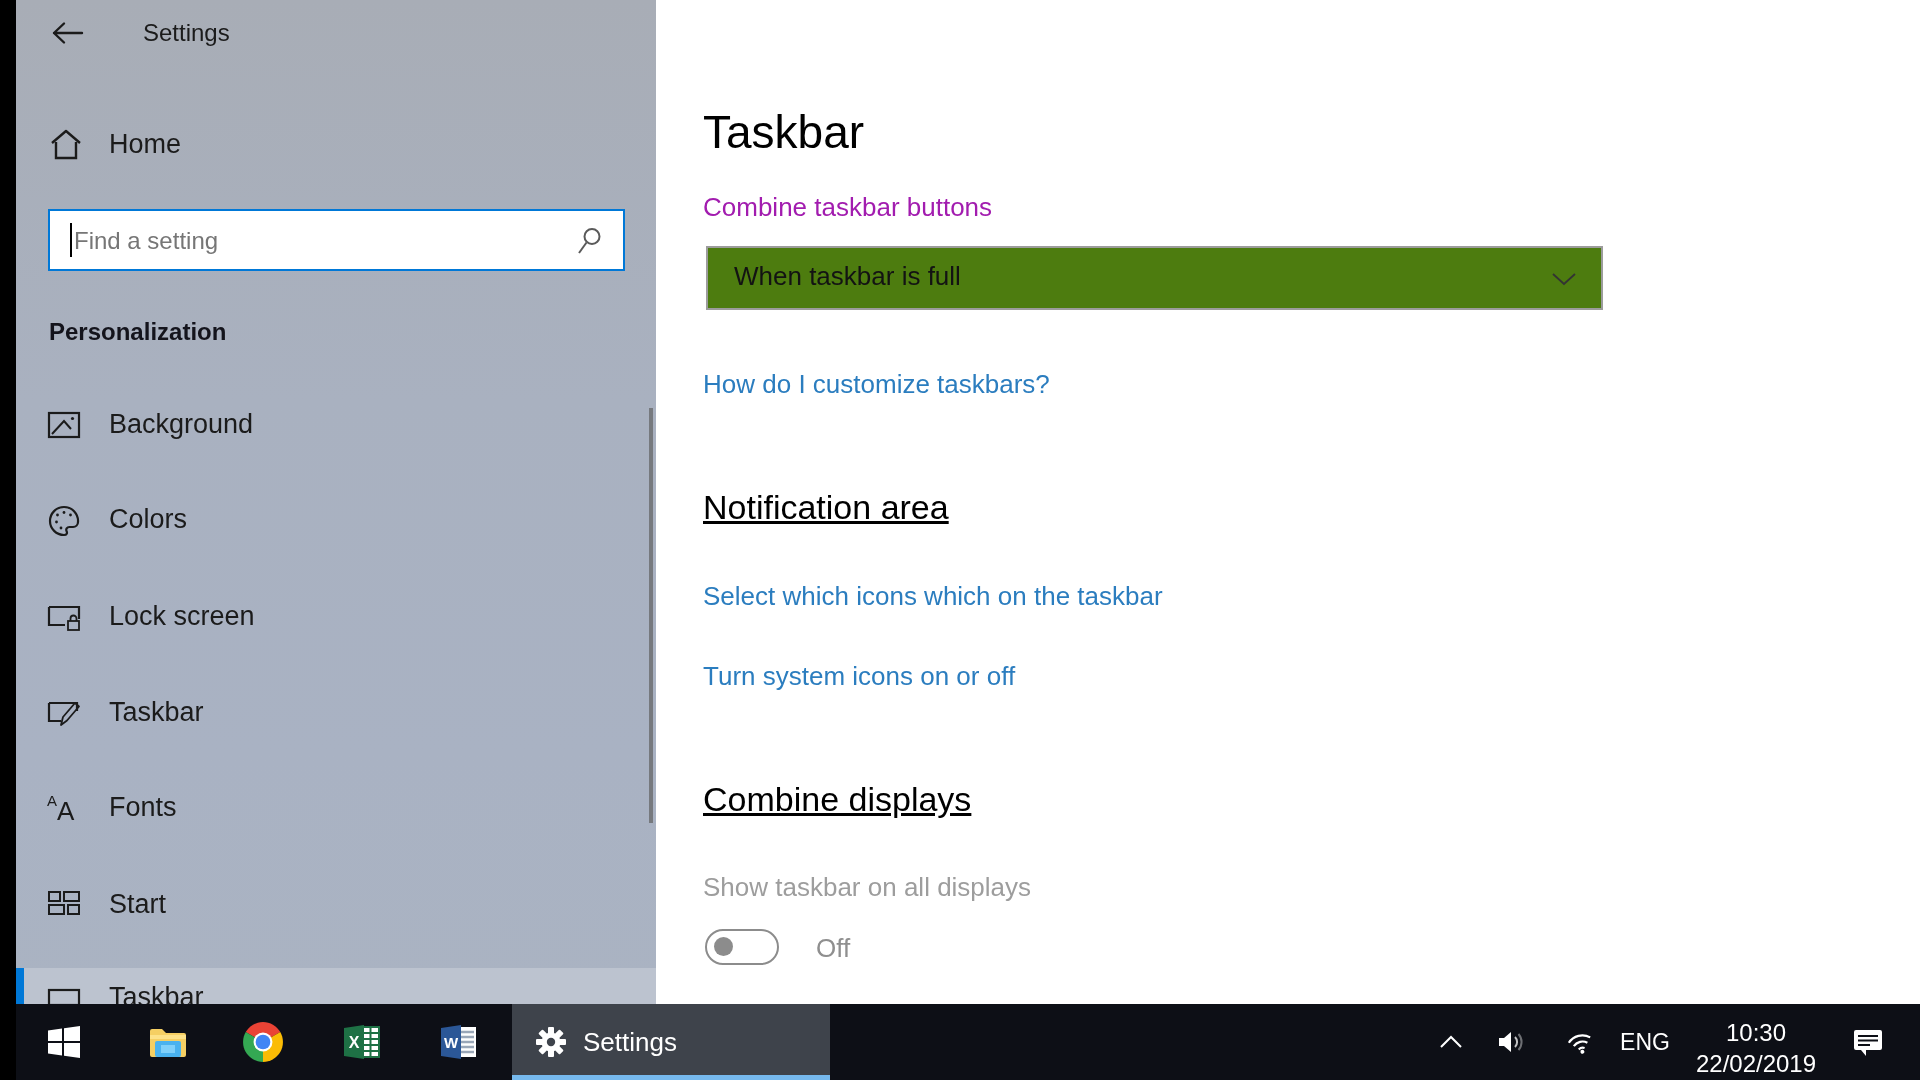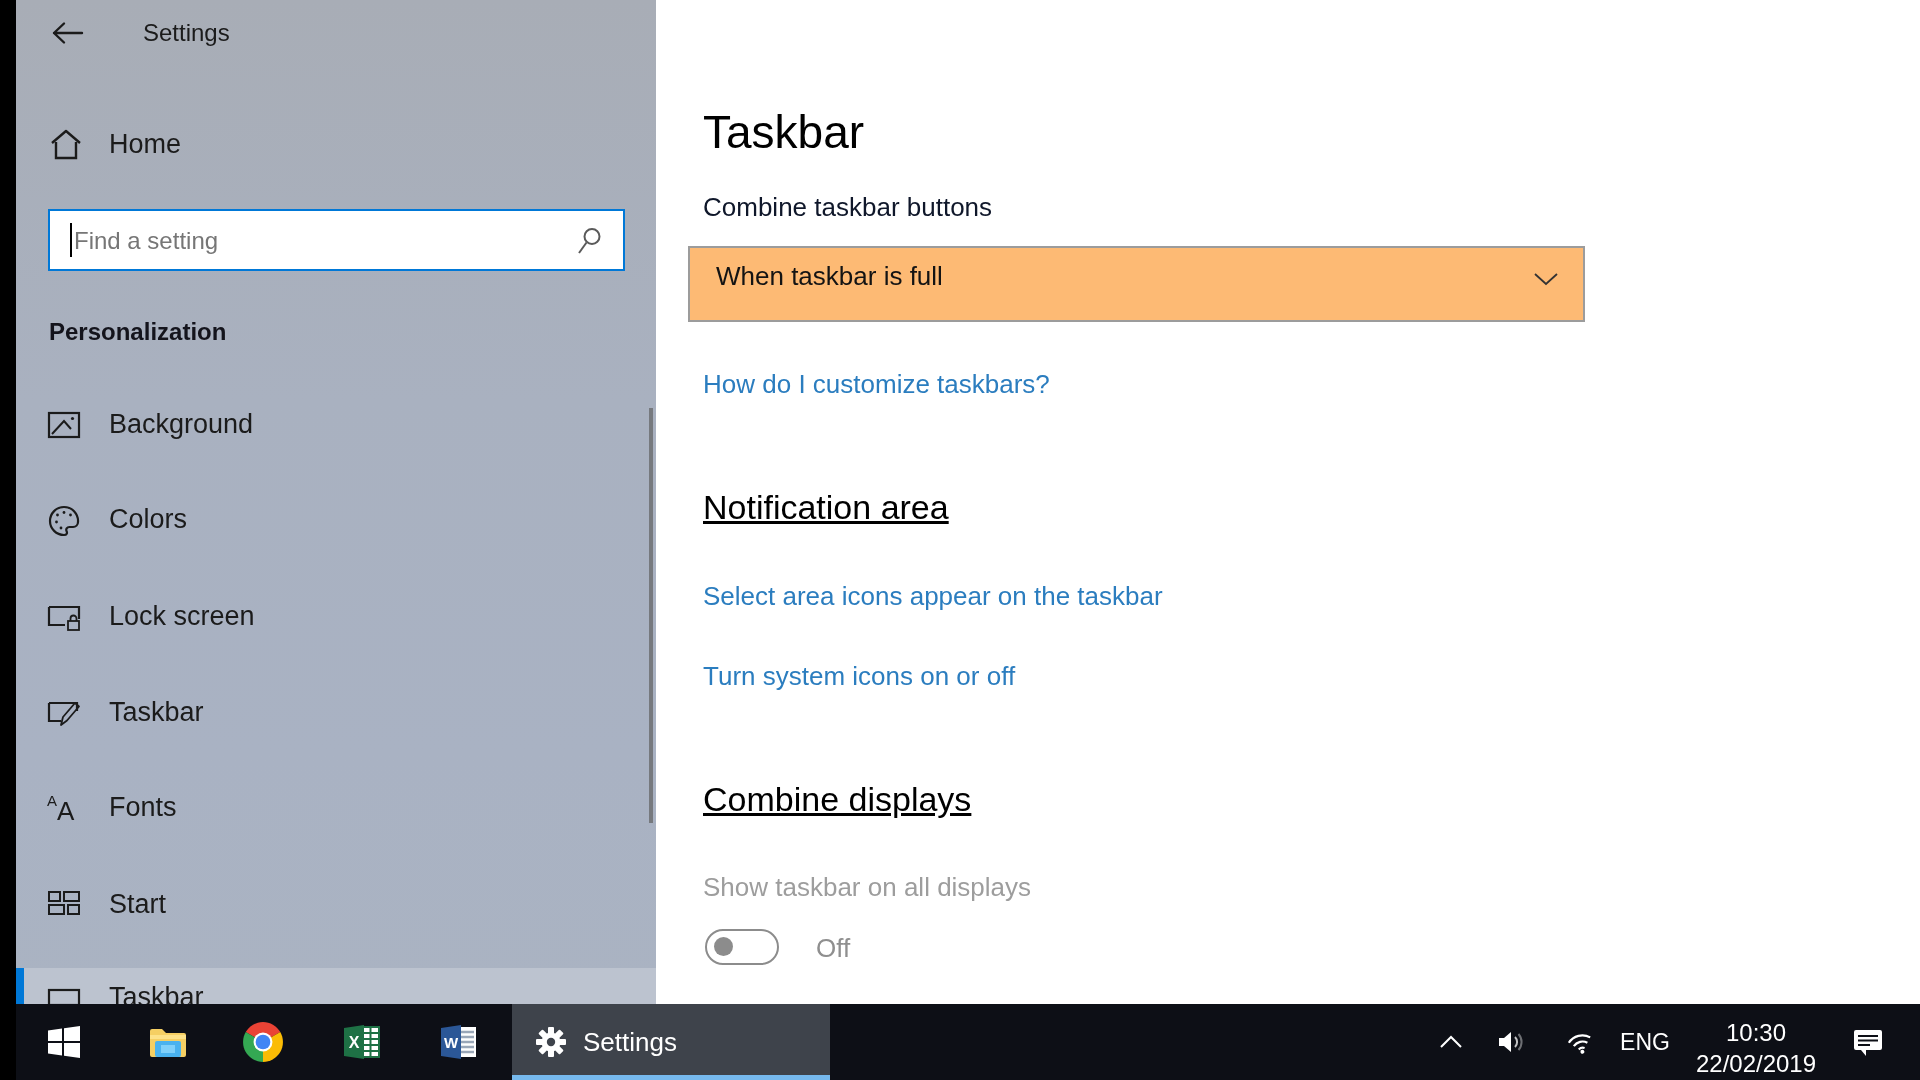--- a/index.html
+++ b/index.html
@@ -36,22 +36,22 @@
   .sb-scroll{position:absolute;left:633px;top:408px;width:4px;height:415px;background:#76797e;}
 
   
   .capbtn{position:absolute;top:8px;width:60px;height:46px;display:flex;align-items:center;
           justify-content:center;cursor:pointer;}
   #btn-min{left:1660px;} #btn-restore{left:1752px;} #btn-close{left:1844px;}
 
   
   #main{position:absolute;left:640px;top:0;width:1280px;height:1004px;background:#fff;}
   .pg-title{position:absolute;left:47px;top:105px;font-size:46px;font-weight:300;color:#000;}
-  .cmb-label{position:absolute;left:47px;top:192px;font-size:26px;color:#0f172a;}
-  .dropdown{position:absolute;left:32px;top:246px;width:897px;height:76px;background:#fdba74;
+  .cmb-label{position:absolute;left:47px;top:192px;font-size:26px;color:#a21caf;}
+  .dropdown{position:absolute;left:50px;top:246px;width:897px;height:64px;background:#4d7c0f;
             border:2px solid #9c9c9c;box-sizing:border-box;cursor:pointer;}
   .dropdown .val{position:absolute;left:26px;top:13px;font-size:26px;color:#131313;}
   .dropdown .chev{position:absolute;right:24px;top:24px;}
   .lnk{position:absolute;left:47px;font-size:26px;color:#2b7dbf;cursor:pointer;}
   #lnk-help{top:369px;}
   #lnk-icons{top:581px;}
   #lnk-system{top:661px;}
   .sec-h{position:absolute;left:47px;font-size:34px;color:#000;text-decoration:underline;}
   #h-notif{top:488px;}
   #h-multi{top:780px;}
@@ -232,21 +232,21 @@
         <span class="chev">
           <svg width="26" height="14" viewBox="0 0 26 14">
             <path d="M2 2 L13 12 L24 2" stroke="#333" stroke-width="1.8" fill="none"></path>
           </svg>
         </span>
       </div>
 
       <a class="lnk" id="lnk-help">How do I customize taskbars?</a>
 
       <div class="sec-h" id="h-notif">Notification area</div>
-      <a class="lnk" id="lnk-icons">Select area icons appear on the taskbar</a>
+      <a class="lnk" id="lnk-icons">Select which icons which on the taskbar</a>
       <a class="lnk" id="lnk-system">Turn system icons on or off</a>
 
       <div class="sec-h" id="h-multi">Combine displays</div>
       <div class="dis-label">Show taskbar on all displays</div>
       <div class="toggle">
         <div class="knob"></div>
       </div>
       <div class="tg-state">Off</div>
 
       <div class="main-scroll"></div>

